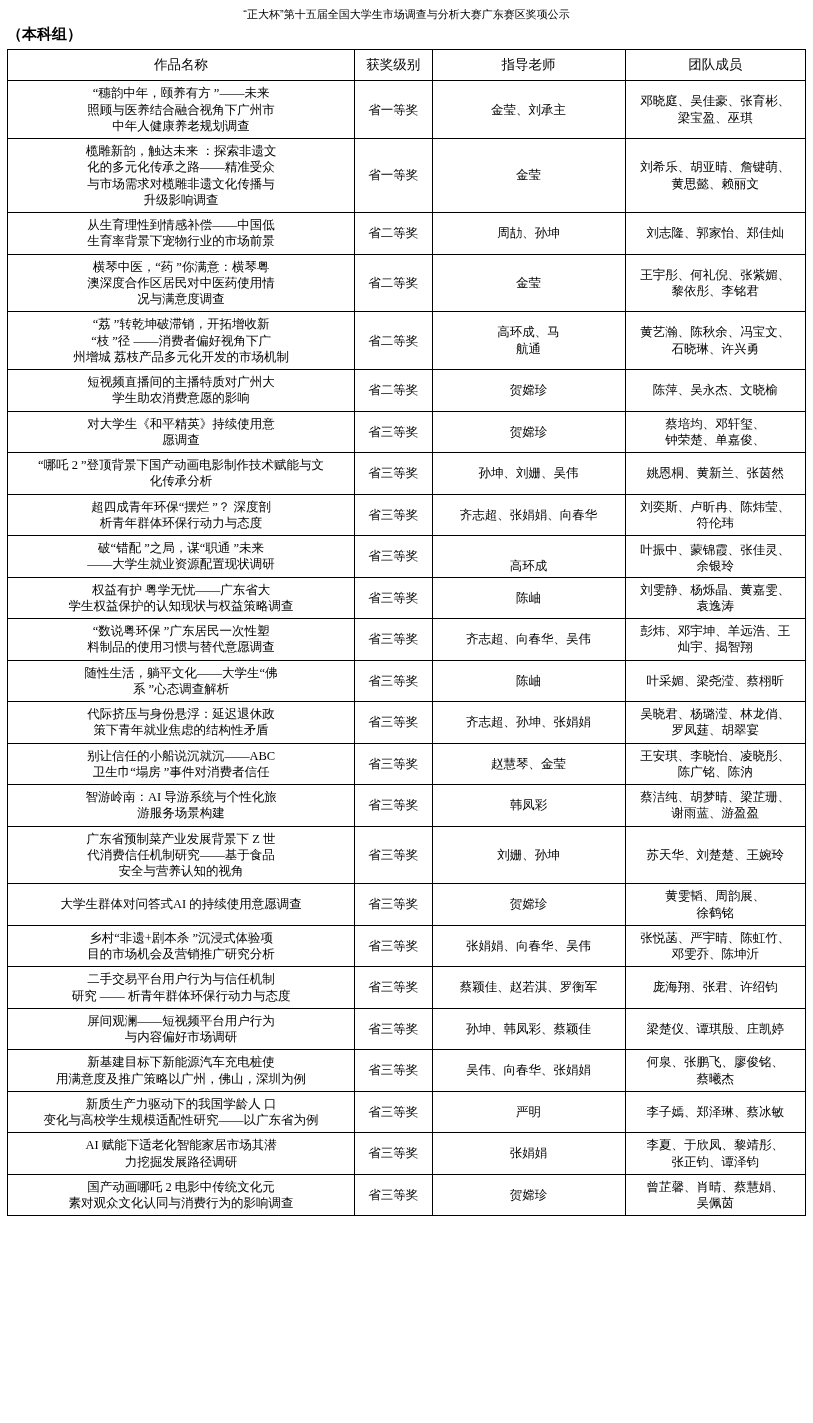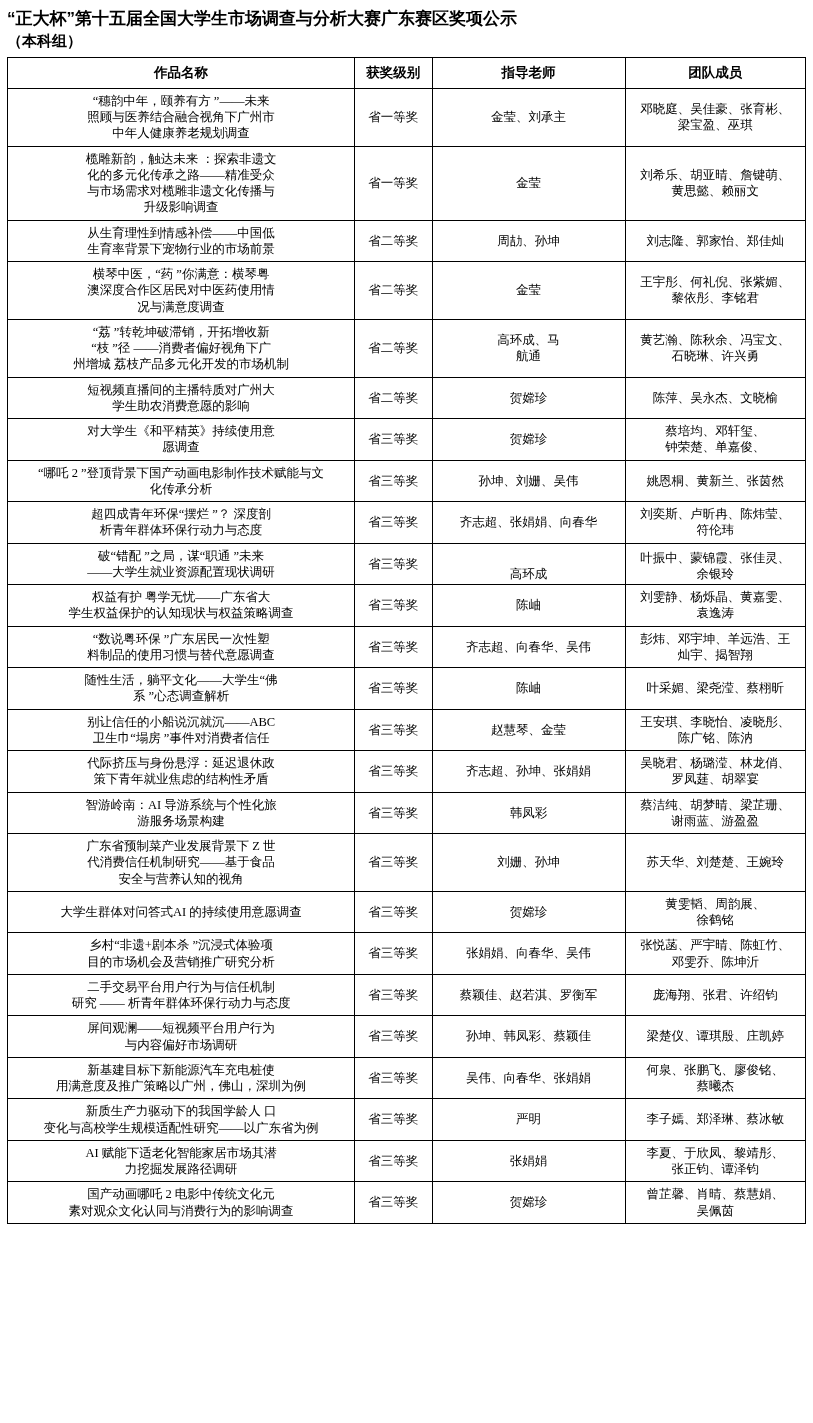--- a/index.html
+++ b/index.html
@@ -3,41 +3,41 @@
 <meta charset="utf-8">
 <style>
   html,body{margin:0;padding:0;background:#fff;}
   body{
     width:813px;height:1423px;overflow:hidden;
     font-family:"Liberation Serif","DejaVu Serif",serif;
     color:#000;
   }
   .page{padding:6px 7px 0 7px;}
   .doc-title{
-    text-align:left;font-weight:bold;
+    text-align:center;font-weight:normal;
     font-family:"Liberation Sans","DejaVu Sans",sans-serif;
-    font-size:17px;line-height:1.25;margin-top:2px;
+    font-size:11px;line-height:1.25;margin-top:2px;
   }
   .doc-subtitle{
     font-weight:bold;
     font-family:"Liberation Sans","DejaVu Sans",sans-serif;
     font-size:15px;line-height:1.3;margin:2px 0 6px 0;
   }
   table.awards{
     width:100%;border-collapse:collapse;table-layout:fixed;
   }
   table.awards th, table.awards td{
     border:1px solid #000;
     text-align:center;vertical-align:middle;
     white-space:pre-line;
     overflow:hidden;
   }
   table.awards th{
     font-family:"Liberation Sans","DejaVu Sans",sans-serif;
-    font-size:13.5px;font-weight:bold;
+    font-size:13.5px;font-weight:normal;
     padding:6px 2px;
   }
   th.th-award{border:2.5px solid #000;}
   table.awards td{
     font-size:12.5px;line-height:1.3;
     padding:4px 3px;
   }
   col.c-work{width:43.5%;}
   col.c-award{width:9.7%;}
   col.c-advisor{width:24.2%;}
@@ -169,34 +169,34 @@
 灿宇、揭智翔</td>
   </tr>
         <tr>
     <td>随性生活，躺平文化——大学生“佛
 系 ”心态调查解析</td>
     <td>省三等奖</td>
     <td>陈岫</td>
     <td>叶采媚、梁尧滢、蔡栩昕</td>
   </tr>
         <tr>
+    <td>代际挤压与身份悬浮：延迟退休政
+策下青年就业焦虑的结构性矛盾</td>
+    <td>省三等奖</td>
+    <td>齐志超、孙坤、张娟娟</td>
+    <td>吴晓君、杨璐滢、林龙俏、
+罗凤莛、胡翠宴</td>
+  </tr>
+        <tr>
     <td>别让信任的小船说沉就沉——ABC
 卫生巾“塌房 ”事件对消费者信任</td>
     <td>省三等奖</td>
     <td>赵慧琴、金莹</td>
     <td>王安琪、李晓怡、凌晓彤、
 陈广铭、陈汭</td>
-  </tr>
-        <tr>
-    <td>代际挤压与身份悬浮：延迟退休政
-策下青年就业焦虑的结构性矛盾</td>
-    <td>省三等奖</td>
-    <td>齐志超、孙坤、张娟娟</td>
-    <td>吴晓君、杨璐滢、林龙俏、
-罗凤莛、胡翠宴</td>
   </tr>
         <tr>
     <td>智游岭南：AI 导游系统与个性化旅
 游服务场景构建</td>
     <td>省三等奖</td>
     <td>韩凤彩</td>
     <td>蔡洁纯、胡梦晴、梁芷珊、
 谢雨蓝、游盈盈</td>
   </tr>
         <tr>

